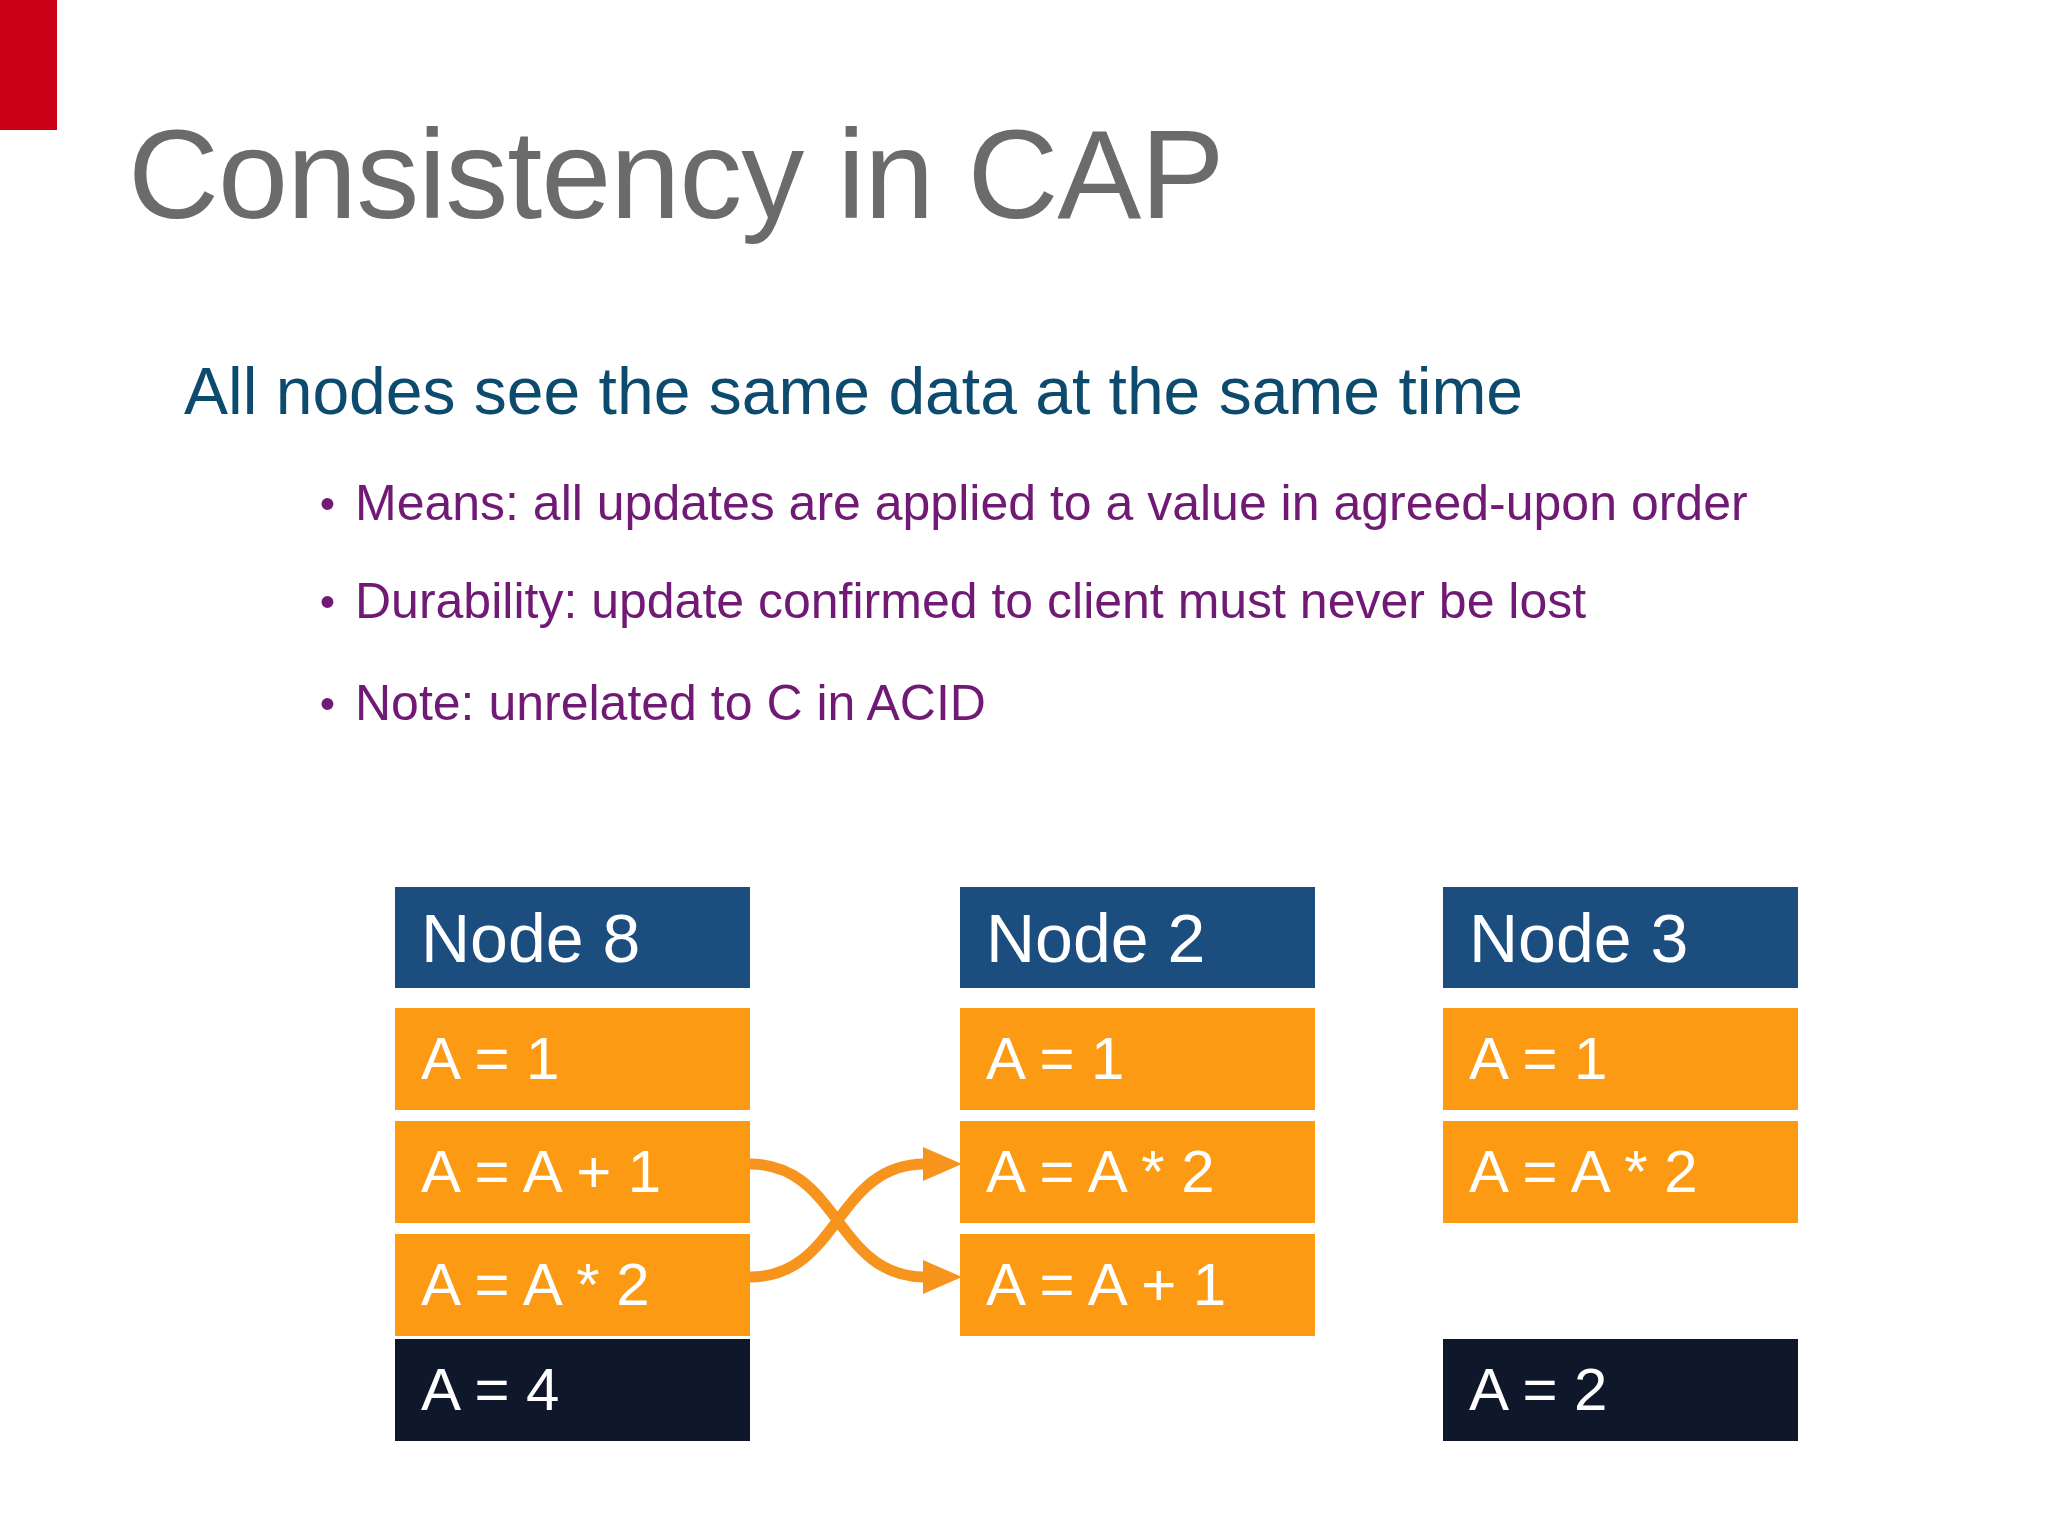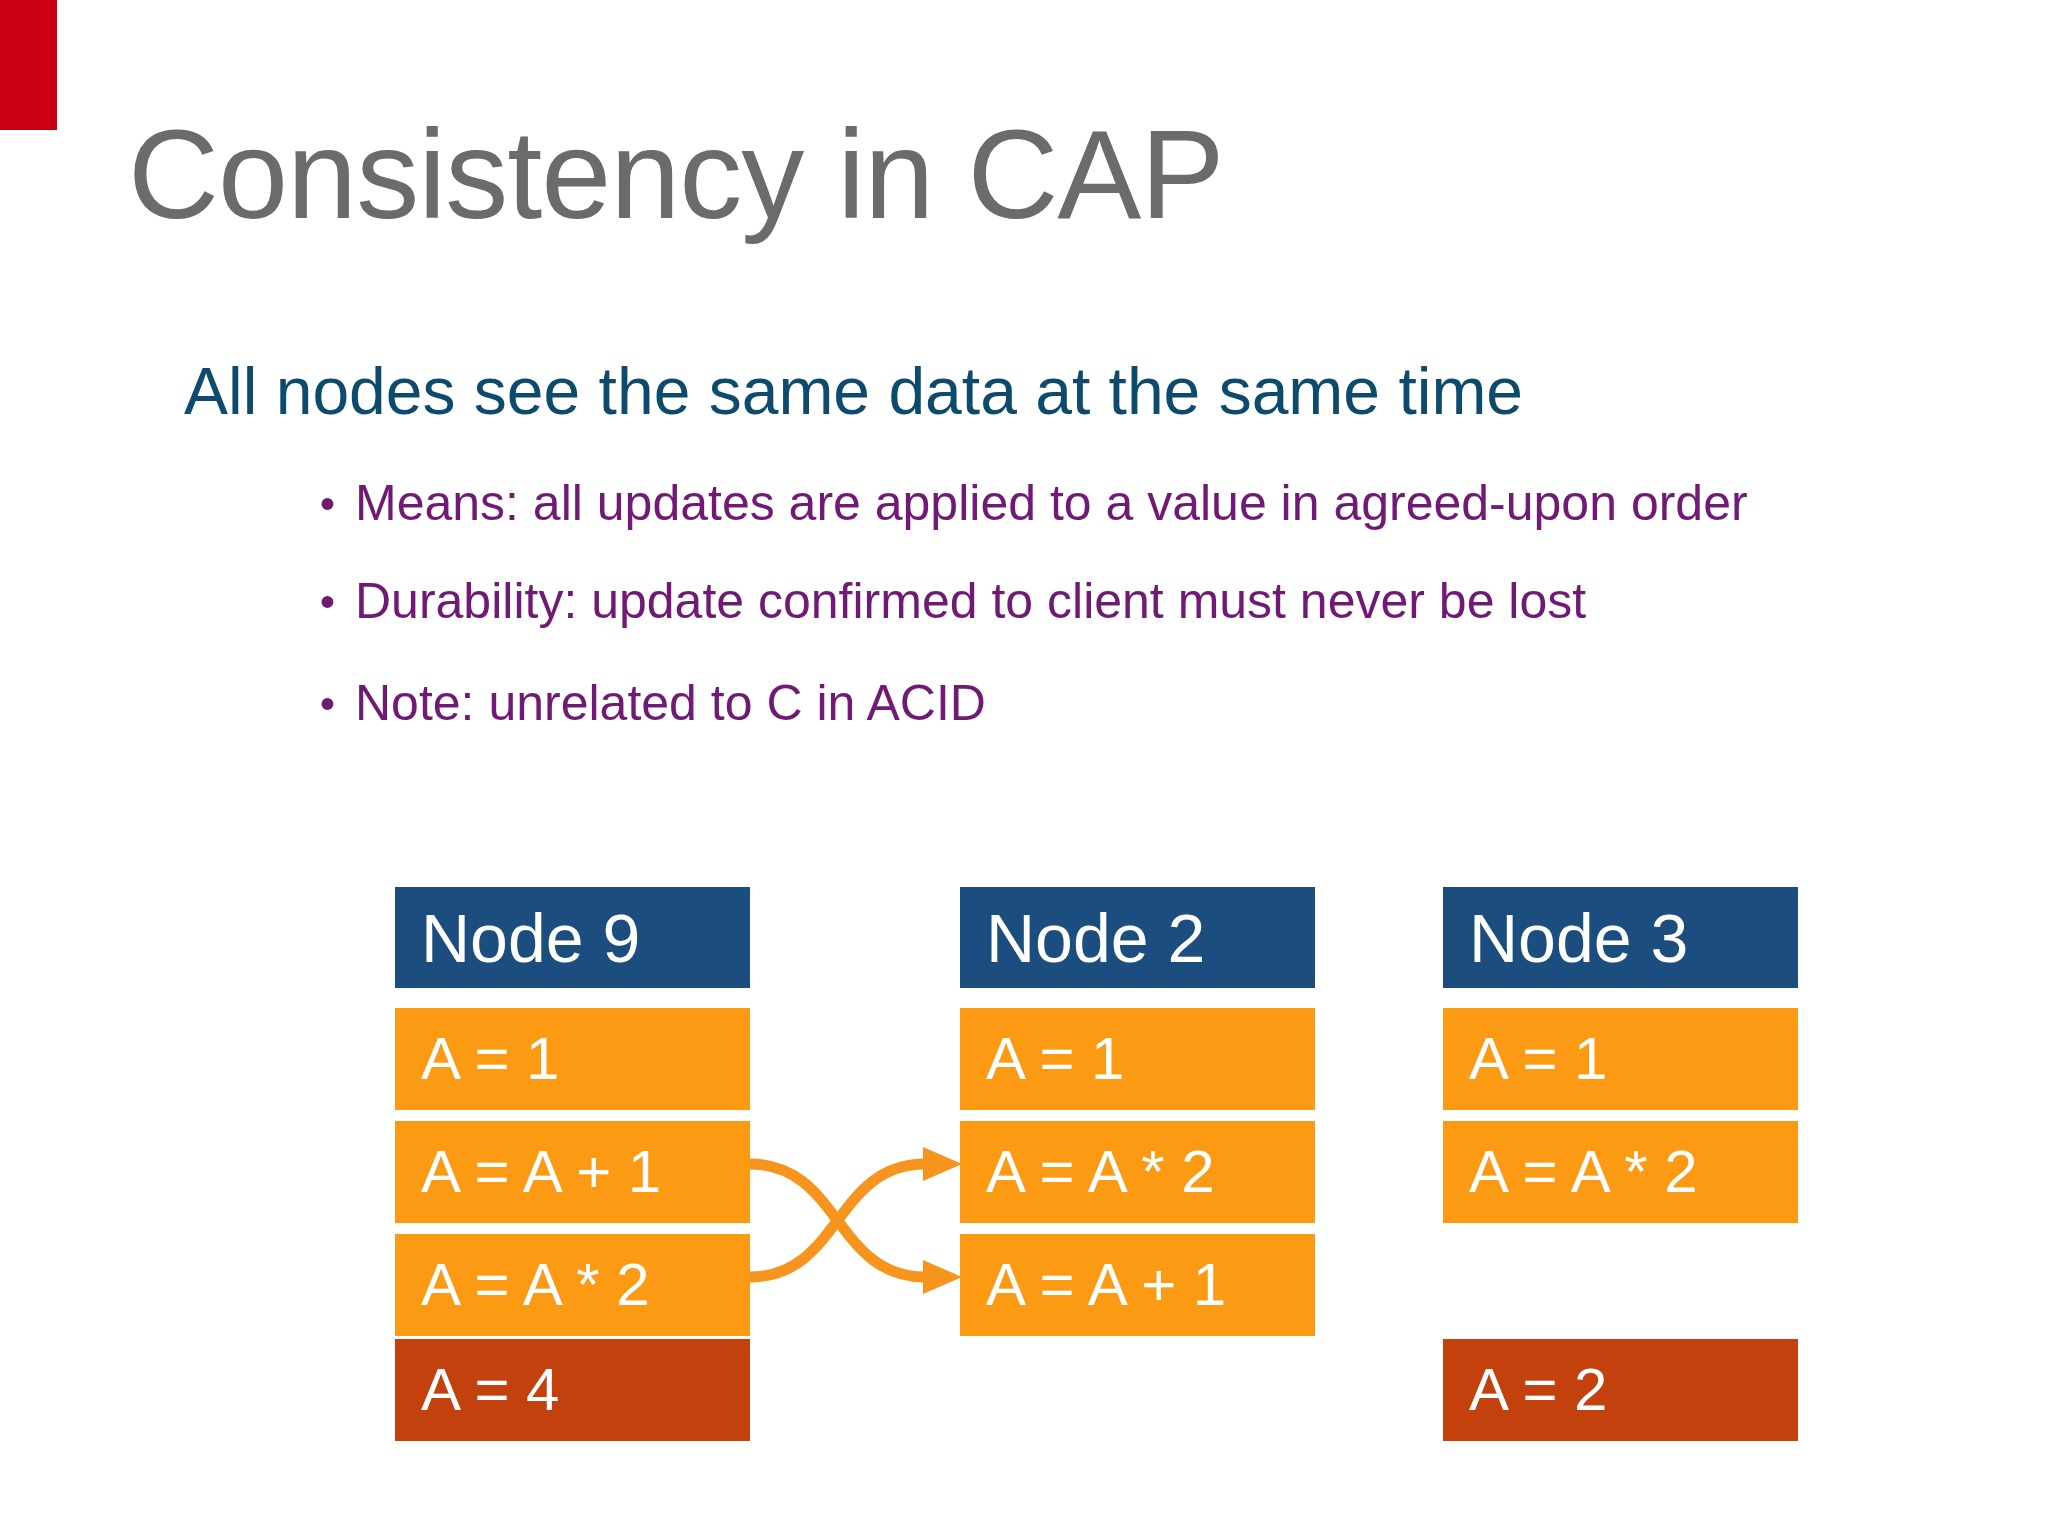--- a/index.html
+++ b/index.html
@@ -15,21 +15,21 @@
   .bullet.b0{top:478px}.bullet.b1{top:576px}.bullet.b2{top:678px}
 
   .node-col{position:absolute;top:887px;width:355px;height:560px;}
   .node-col.c0{left:395px}.node-col.c1{left:960px}.node-col.c2{left:1443px}
   .cell{position:absolute;left:0;width:355px;height:102px;display:flex;align-items:center;
         box-sizing:border-box;padding-left:26px;color:#ffffff;font-size:60px;line-height:1;
         white-space:nowrap;}
   .cell.r0{top:0;height:101px;background:#1B4D7E;font-size:68px;}
   .cell.r1{top:113px}.cell.r2{top:226px}.cell.r3{top:339px}.cell.r4{top:452px}
   .cell.op{background:#FC9B13;margin-top:8px;}
-  .cell.result{background:#c2410c;}
+  .cell.result{background:#0f172a;}
   .cell.empty{background:transparent;}
   .arrows{position:absolute;left:740px;top:1100px;width:240px;height:210px;}
 </style>
 </head>
 <body>
 
 <div class="slide">
 
   <div class="corner-bar"></div>
 
@@ -43,21 +43,21 @@
   <div class="bullet b1">
     <span class="dot">•</span><span>Durability: update confirmed to client must never be lost</span>
   </div>
   <div class="bullet b2">
     <span class="dot">•</span><span>Note: unrelated to C in ACID</span>
   </div>
 
   <div>
 
     <div class="node-col c0">
-      <div class="cell r0">Node 9</div>
+      <div class="cell r0">Node 8</div>
       <div class="cell r1 op">A = 1</div>
       <div class="cell r2 op">A = A + 1</div>
       <div class="cell r3 op">A = A * 2</div>
       <div class="cell r4 result">A = 4</div>
     </div>
 
     <div class="node-col c1">
       <div class="cell r0">Node 2</div>
       <div class="cell r1 op">A = 1</div>
       <div class="cell r2 op">A = A * 2</div>

